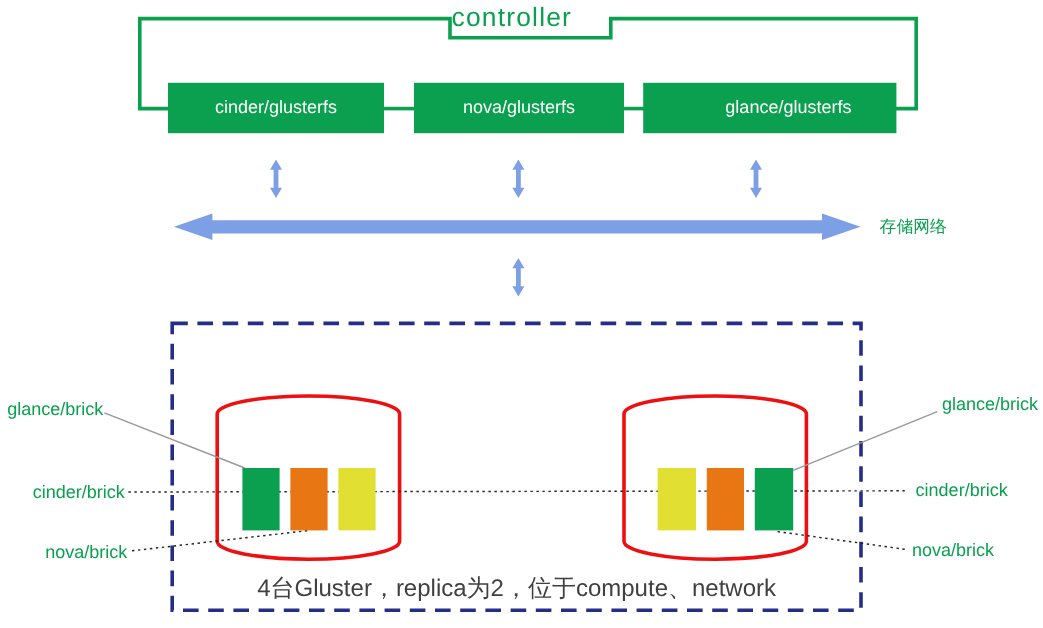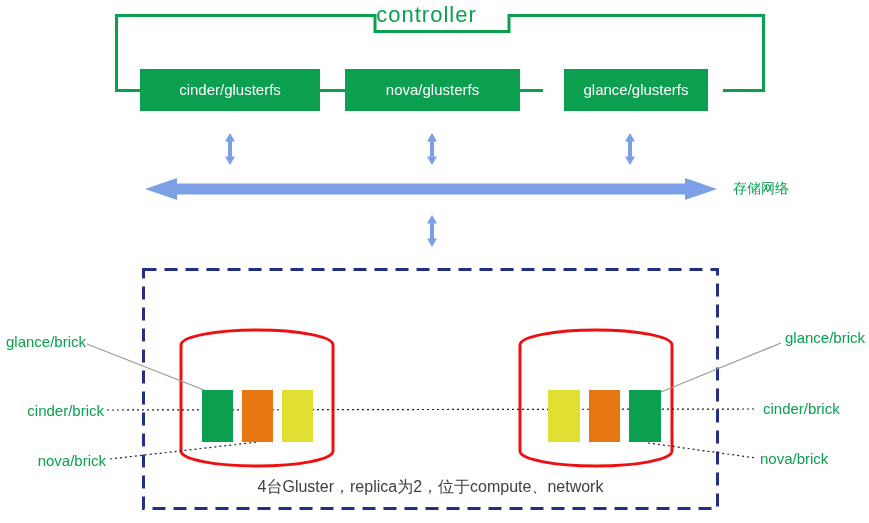--- a/index.html
+++ b/index.html
@@ -19,21 +19,21 @@
   .controller-label{
     left:359px;top:1px;width:135px;text-align:center;z-index:3;
     color:var(--c-green);font-size:22px;line-height:27px;letter-spacing:1px;
   }
   .service-box{
     top:69px;height:42px;z-index:2;background:var(--c-green);
     color:#fff;font-size:15px;text-align:center;line-height:42px;
   }
   .svc-0{left:140px;width:180px;}
   .svc-1{left:345px;width:175px;}
-  .svc-2{left:564px;width:144px;}
+  .svc-2{left:536px;width:180px;padding-left:31px;}
   .net-label{
     left:733px;top:180px;z-index:3;color:var(--c-green);font-size:14px;font-family:Liberation Mono, monospace;
   }
   .bar{top:390px;height:52px;z-index:4;}
   .bar[data-color="green"]{background:var(--c-green);}
   .bar[data-color="orange"]{background:var(--c-orange);}
   .bar[data-color="yellow"]{background:var(--c-yellow);}
   .bL0{left:202px;width:31px;}
   .bL1{left:242px;width:31px;}
   .bL2{left:282px;width:31px;}
@@ -43,21 +43,21 @@
   .brick-label{z-index:5;color:var(--c-green);font-size:15px;white-space:nowrap;}
   .lbl-L{left:0;text-align:right;}
   .lblL0{width:86px;top:333px;}
   .lblL1{width:104px;top:402px;}
   .lblL2{width:106px;top:452px;}
   .lblR0{left:785px;top:329px;}
   .lblR1{left:763px;top:400px;}
   .lblR2{left:760px;top:450px;}
   .caption{
     left:142px;top:477px;width:577px;text-align:center;z-index:5;
-    color:#404040;font-size:16px;
+    color:#404040;font-size:20px;
   }
 </style>
 </head>
 <body>
 
 <div id="stage">
 
   <svg id="diagram-svg" width="869" height="523" viewBox="0 0 869 523">
     <defs>
       <symbol id="varrow" viewBox="0 0 12 32">

